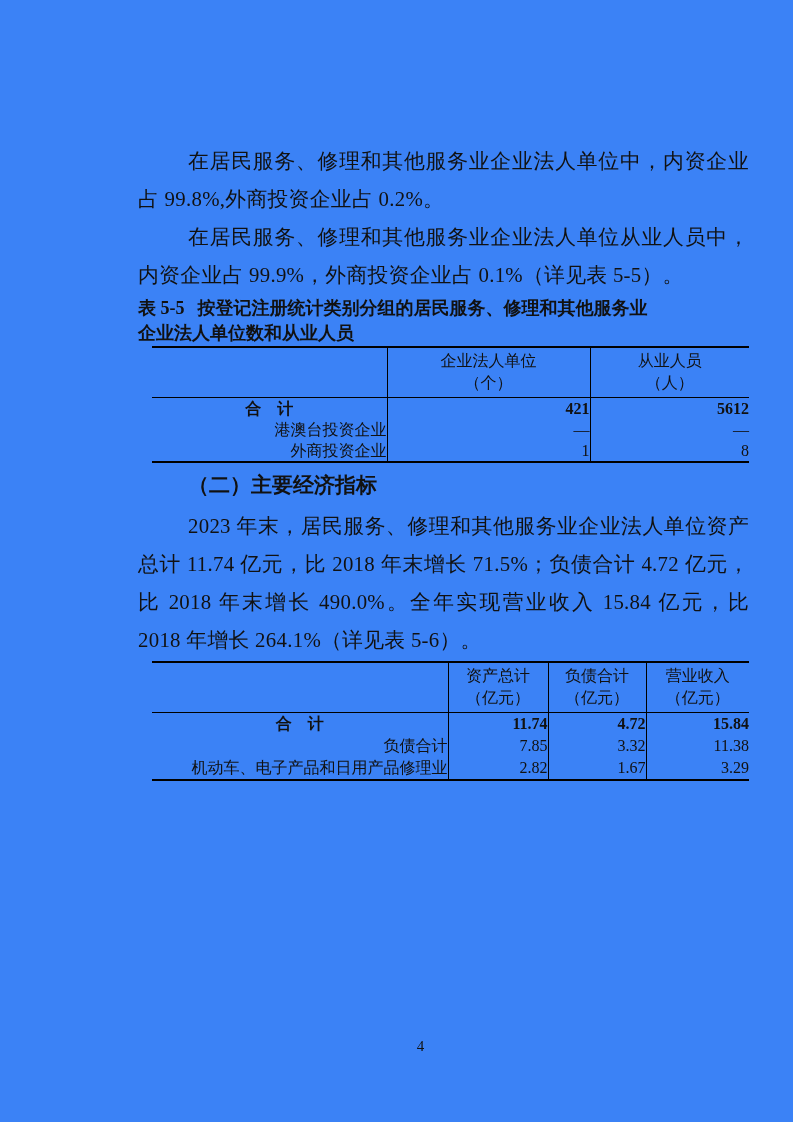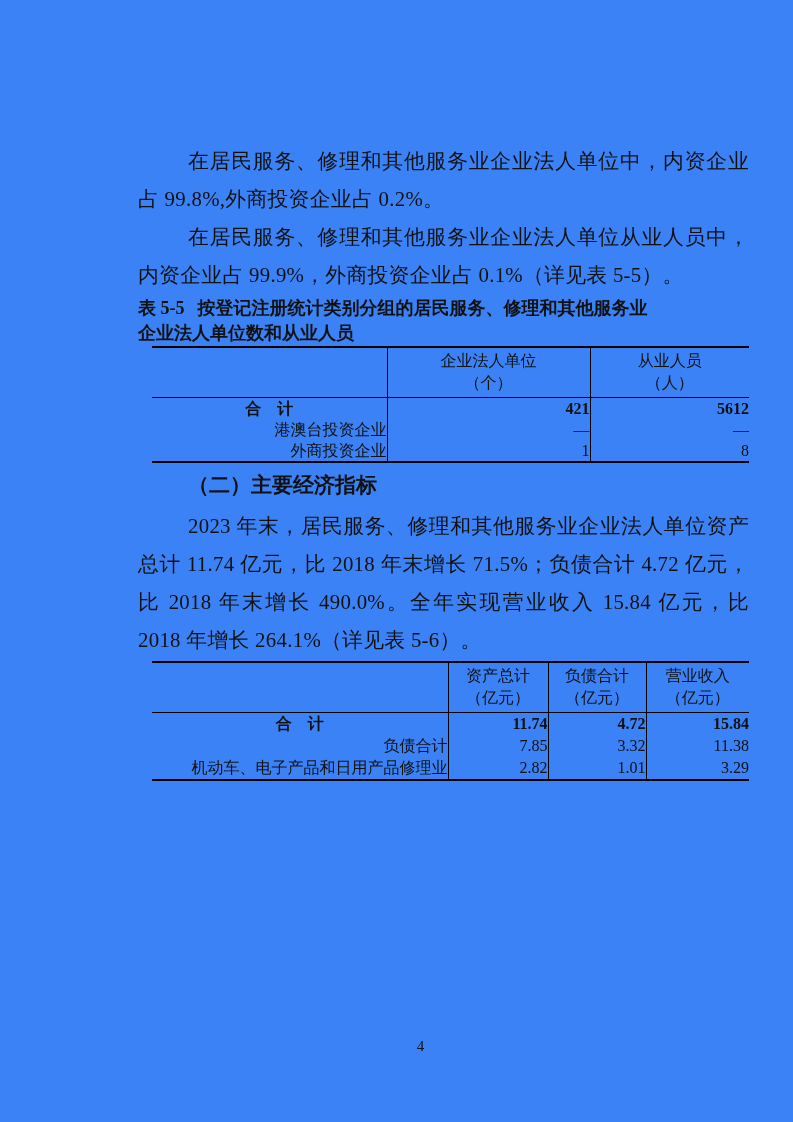--- a/index.html
+++ b/index.html
@@ -168,21 +168,21 @@
         </tr>
         <tr>
           <td class="row-label">负债合计</td>
           <td class="num">7.85</td>
           <td class="num">3.32</td>
           <td class="num">11.38</td>
         </tr>
         <tr>
           <td class="row-label">机动车、电子产品和日用产品修理业</td>
           <td class="num">2.82</td>
-          <td class="num">1.01</td>
+          <td class="num">1.67</td>
           <td class="num">3.29</td>
         </tr>
       </tbody>
     </table>
 
   </div>
 
   <div class="page-number">4</div>
 </div>
 

